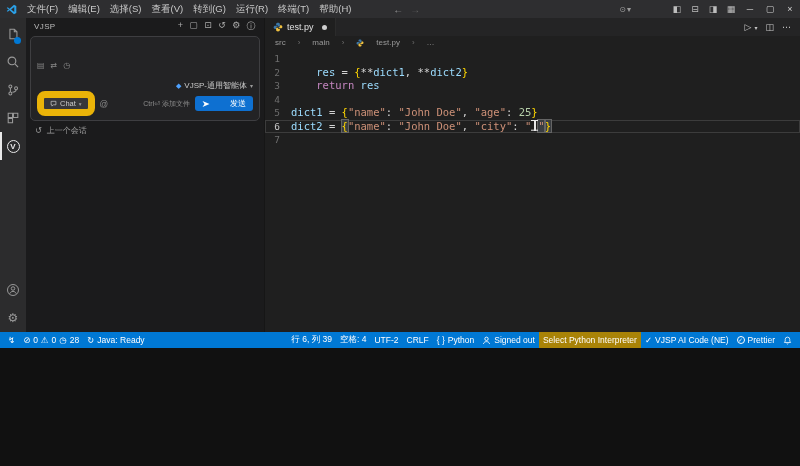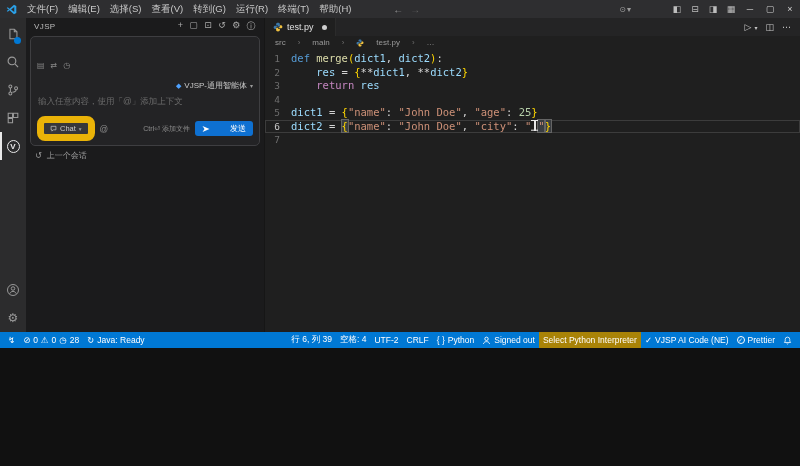--- a/index.html
+++ b/index.html
@@ -190,21 +190,20 @@
         <div class="card-top">
           <span class="ci">▤</span>
           <span class="ci">⇄</span>
           <span class="ci">◷</span>
           <span class="agent">
             <span class="spark">◆</span>
             <span>VJSP-通用智能体</span>
             <span class="chev">▾</span>
           </span>
         </div>
-        <div class="input-area">输入任意内容，使用「@」添加上下文</div>
         <div class="card-bottom">
           <span class="chat-pill">
             <svg width="7" height="7" viewBox="0 0 16 16">
                 <path fill="none" stroke="#cacaca" stroke-width="1.6" d="M2.5 3h11v8h-6l-3 3v-3h-2z"></path>
               </svg>
             <span>Chat</span>
             <span class="chev">▾</span>
           </span>
           <span class="at-icon">@</span>
           <span class="hint">Ctrl⏎ 添加文件</span>
@@ -249,21 +248,20 @@
             <path fill="#3b77a8" d="M8 1C6 1 5 1.9 5 3.2V5h3v.9H3.6C2.1 5.9 1 7 1 8.5 1 10 2.1 11 3.6 11H5V9.4C5 8 6.1 7 7.5 7H11V3.2C11 1.9 10 1 8 1z"></path>
             <path fill="#f0c13f" d="M8 15c2 0 3-.9 3-2.2V11H8v-.9h4.4c1.5 0 2.6-1.1 2.6-2.6C15 6 13.9 5 12.4 5H11v1.6C11 8 9.9 9 8.5 9H5v3.8C5 14.1 6 15 8 15z"></path>
           </svg>
         <span>test.py</span>
         <span class="bc-sep">›</span>
         <span>…</span>
       </div>
       <div class="code">
           <div class="code-line">
             <span class="ln">1</span>
-            <span class="lt"><span class="kw">def </span><span class="fn">merge</span><span class="br">(</span><span class="var">dict1</span><span class="pn">, </span><span class="var">dict2</span><span class="br">)</span><span class="pn">:</span></span>
           </div>
           <div class="code-line">
             <span class="ln">2</span>
             <span class="lt"><span class="pn">    </span><span class="var">res</span><span class="pn"> = </span><span class="br">{</span><span class="pn">**</span><span class="var">dict1</span><span class="pn">, </span><span class="pn">**</span><span class="var">dict2</span><span class="br">}</span></span>
           </div>
           <div class="code-line">
             <span class="ln">3</span>
             <span class="lt"><span class="pn">    </span><span class="ctrl">return</span><span class="pn"> </span><span class="var">res</span></span>
           </div>
           <div class="code-line">

